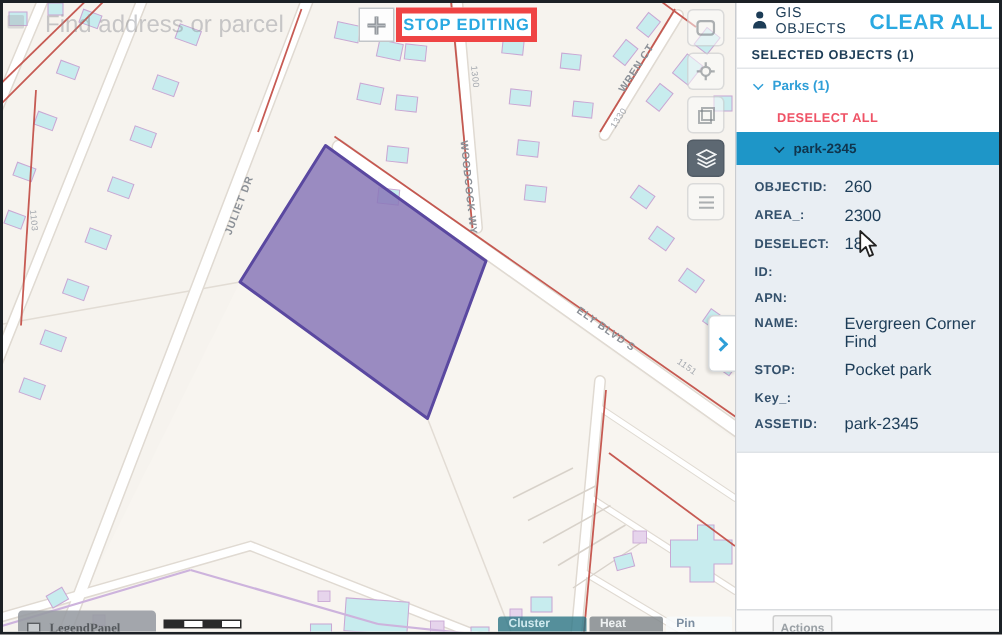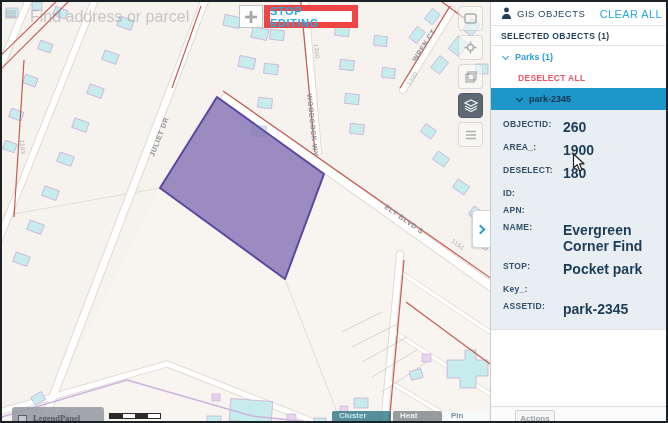--- a/index.html
+++ b/index.html
@@ -13,21 +13,21 @@
   .map-area { position:absolute; left:0; top:0; width:488px; height:423px; background:#f6f3ee; }
   .map-svg { position:absolute; left:0; top:0; }
   .map-svg .street-label { fill:#8b9097; font-size:7px; font-weight:bold; letter-spacing:.6px; }
   .map-svg .street-num { fill:#a6aab0; font-size:6px; letter-spacing:.4px; }
 
   .search-ghost { position:absolute; left:28px; top:6px; font-size:16px; color:rgba(140,142,148,.45); }
   .search-box-icon { position:absolute; left:3px; top:8px; width:11px; height:9px; background:rgba(170,172,178,.4); border-radius:1px; }
 
   .map-toolbar { position:absolute; left:237px; top:3px; display:flex; }
   .crosshair-btn { width:24px; height:23px; background:#fdfdfd; border:1px solid #c2c5c8; display:flex; align-items:center; justify-content:center; cursor:pointer; }
-  .stop-editing-btn { margin-left:1px; width:94px; height:23px; background:#fff; border:6px solid #ef4444; color:#2aa9e1; font-size:11px; font-weight:bold; letter-spacing:.6px; display:flex; align-items:center; justify-content:center; cursor:pointer; }
+  .stop-editing-btn { margin-left:1px; width:94px; height:23px; background:#fff; border:4px solid #ef4444; color:#2aa9e1; font-size:11px; font-weight:bold; letter-spacing:.6px; display:flex; align-items:center; justify-content:center; cursor:pointer; }
 
   .tool-stack { position:absolute; left:456px; top:4px; width:25px; }
   .tool-btn { width:25px; height:25px; margin-bottom:4px; border-radius:4px; background:rgba(250,250,250,.55); border:1px solid rgba(160,163,166,.35); display:flex; align-items:center; justify-content:center; color:rgba(120,126,132,.6); }
   .tool-btn.active { background:#5d6872; border-color:#525c66; color:#f2f4f5; }
 
   .collapse-tab { position:absolute; left:470px; top:208px; width:18px; height:38px; background:#fff; border:1px solid #d5d8da; border-right:none; border-radius:4px 0 0 4px; box-shadow:-1px 1px 2px rgba(0,0,0,.12); display:flex; align-items:center; justify-content:center; cursor:pointer; }
   .chev-right { width:7px; height:7px; border-right:2.5px solid #2f9fd8; border-top:2.5px solid #2f9fd8; transform:rotate(45deg); margin-right:3px; }
 
   .legend-panel { position:absolute; left:10px; top:405px; width:92px; height:22px; background:rgba(150,155,162,.88); border-radius:3px 3px 0 0; display:flex; align-items:center; padding:0 6px; }
   .legend-panel .win-icon { width:9px; height:7px; border:1px solid #5a5e62; background:#c6cacd; margin-right:6px; }
@@ -39,30 +39,30 @@
   .maptype-group { position:absolute; left:330px; top:409px; display:flex; }
   .mt-btn { height:18px; font-size:8px; font-weight:bold; display:flex; align-items:center; padding:0 7px; margin-right:2px; border-radius:2px 2px 0 0; }
   .mt-cluster { background:rgba(44,118,134,.8); color:#cfe9ee; }
   .mt-heat { background:rgba(125,133,138,.8); color:#eef1f2; }
   .mt-pin { background:rgba(248,250,251,.85); color:#7b8 da0; color:#7b8da0; }
 
   
   .sidebar { position:absolute; left:488px; top:0; width:180px; height:423px; background:#fff; border-left:1px solid #c9ccd0; }
   .sb-header { height:24px; display:flex; align-items:center; padding:0 8px 0 10px; border-bottom:1px solid #e3e6e9; }
   .sb-title { font-size:9.5px; font-weight:normal; color:#1d3d57; letter-spacing:.5px; margin-left:5px; flex:1; }
-  .clear-all { font-size:11px; font-weight:normal; color:#2aa9e1; letter-spacing:.4px; cursor:pointer;margin-left:10px; }
+  .clear-all { font-size:14px; font-weight:bold; color:#2aa9e1; letter-spacing:.4px; cursor:pointer;margin-left:10px; }
   .sb-selected { height:20px; display:flex; align-items:center; padding-left:10px; font-size:8.5px; font-weight:bold; color:#1d3d57; letter-spacing:.4px; border-bottom:1px solid #e3e6e9; }
   .sb-group { height:22px; display:flex; align-items:center; padding-left:12px; color:#2f9fd8; font-size:9px; font-weight:bold; cursor:pointer; }
   .chev-down { width:5px; height:5px; border-right:1.6px solid currentColor; border-bottom:1.6px solid currentColor; transform:rotate(45deg); margin:-2px 7px 0 0; }
   .deselect-all { height:20px; display:flex; align-items:center; padding-left:27px; font-size:8.5px; font-weight:bold; color:#ef5366; letter-spacing:.3px; cursor:pointer; }
   .park-row { height:22px; display:flex; align-items:center; padding-left:26px; background:#1e96c8; color:#10354d; font-size:9px; font-weight:bold; cursor:pointer; }
   .details { background:#e9eef3; border-bottom:1px solid #dfe3e7; padding:6px 0 8px; }
   .d-row { display:flex; padding:3px 12px 4px; }
   .d-label { width:60px; flex:none; font-size:8.5px; font-weight:bold; color:#33506b; letter-spacing:.3px; }
-  .d-value { font-size:14px; color:#1c3c57;font-weight:bold; }
+  .d-value { font-size:11px; color:#1c3c57; }
   .actions-bar { position:absolute; left:0; bottom:0; width:100%; height:19px; border-top:1px solid #d9dcdf; background:#fbfbfb; }
   .actions-btn { position:absolute; left:24px; top:3px; width:40px; height:22px; background:#f5f5f5; border:1px solid #cfcfcf; border-radius:2px; font-size:8px; font-weight:bold; color:#9aa0a5; text-align:center; line-height:15px; cursor:pointer; }
 
   .cursor { position:absolute; left:570px; top:151px; pointer-events:none; }
 </style>
 </head>
 <body>
 
 <div class="window">
 
@@ -293,21 +293,21 @@
       <span>park-2345</span>
     </div>
 
     <div class="details">
       <div class="d-row">
           <span class="d-label">OBJECTID:</span>
           <span class="d-value">260</span>
         </div>
       <div class="d-row">
           <span class="d-label">AREA_:</span>
-          <span class="d-value">1900</span>
+          <span class="d-value">2300</span>
         </div>
       <div class="d-row">
           <span class="d-label">DESELECT:</span>
           <span class="d-value">180</span>
         </div>
       <div class="d-row">
           <span class="d-label">ID:</span>
           <span class="d-value"></span>
         </div>
       <div class="d-row">

